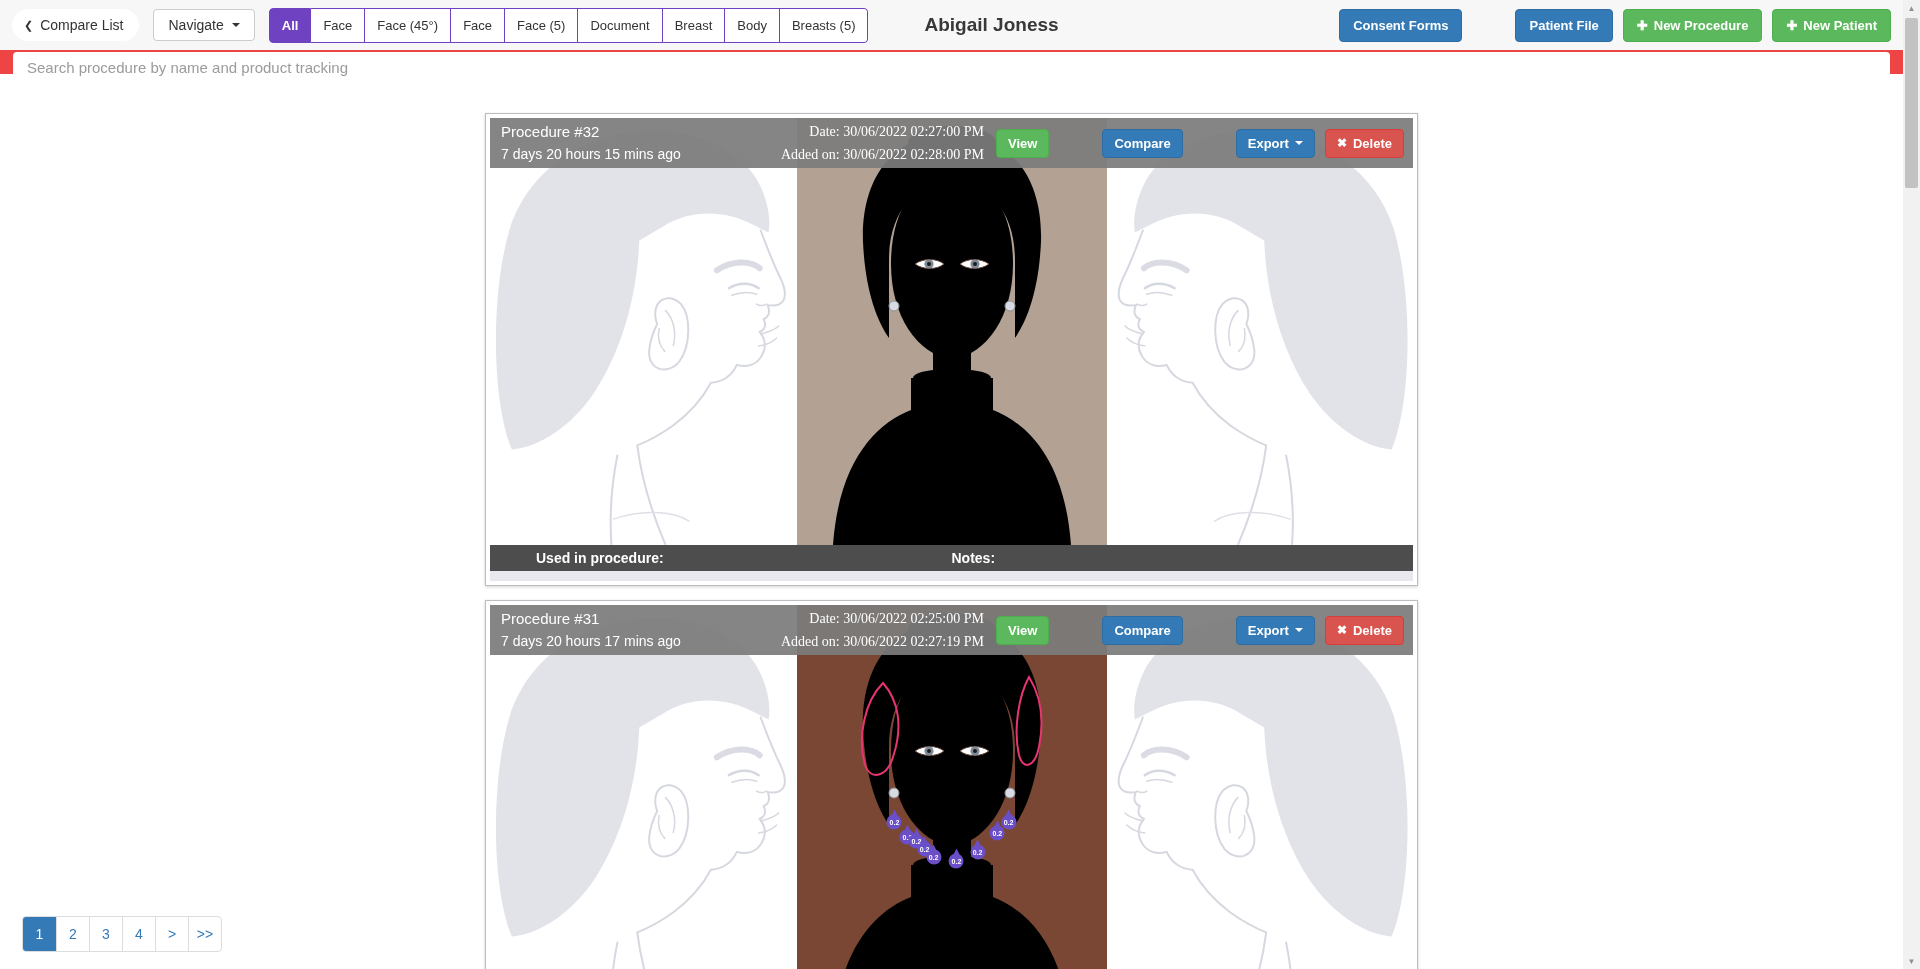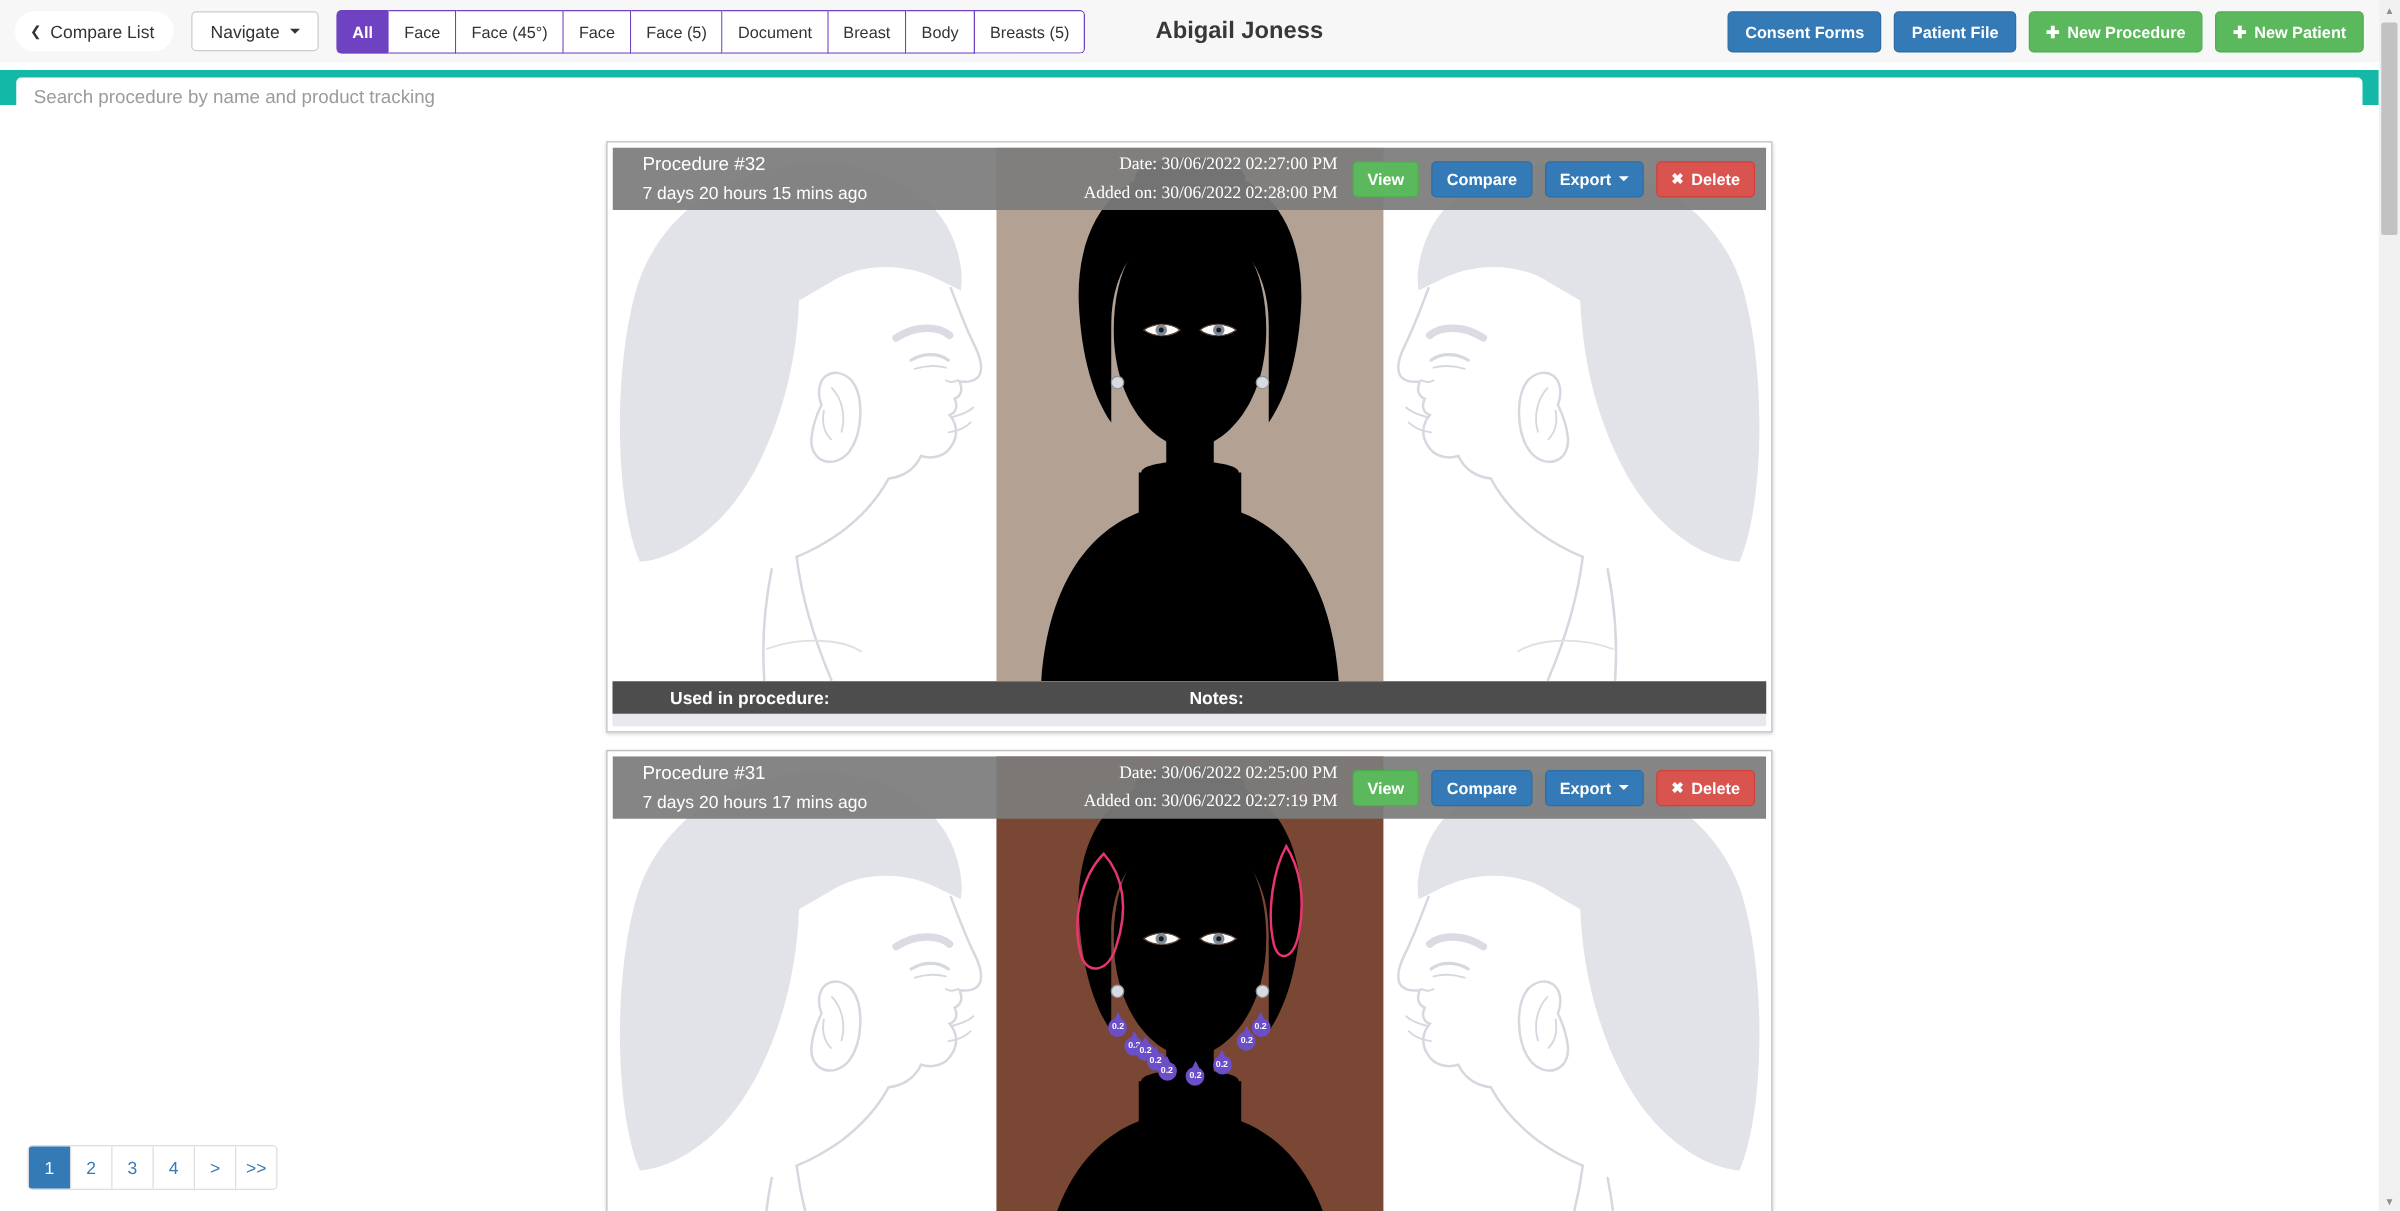--- a/index.html
+++ b/index.html
@@ -24,42 +24,42 @@
   .tab:first-child { border-left-width: 1px; border-radius: 4px 0 0 4px; }
   .tab:last-child { border-radius: 0 4px 4px 0; }
   .tab.active { background: #6f42c1; color: #fff; font-weight: bold; }
 
   .patient-name { font-size: 19px; font-weight: bold; color: #383838; margin-left: 56px; white-space: nowrap; }
 
   .nav-actions { margin-left: auto; display: flex; gap: 10px; }
   .btn { border: none; border-radius: 4px; color: #fff; font-size: 13px; font-weight: bold;
          padding: 8px 13px; cursor: pointer; display: inline-flex; align-items: center; gap: 6px;
          font-family: "Liberation Sans", sans-serif; }
-  .btn-blue  { background: #337ab7; border: 1px solid #2e6da4; }
+  .btn-blue  { background: #337ab7; border: 1px solid #2e6da4; margin-left: 43px; }
   .btn-green { background: #5cb85c; border: 1px solid #4cae4c; }
   .btn-red   { background: #d9534f; border: 1px solid #d43f3a; }
   .plus-ic { font-size: 13px; font-weight: bold; }
 
   
-  .search-strip { position: absolute; top: 56px; left: 0; width: 1903px; height: 28px; background: #14b8a6; }
+  .search-strip { position: absolute; top: 46px; left: 0; width: 1903px; height: 28px; background: #ef4444; }
   .search-input { position: absolute; left: 13px; top: 6px; width: 1877px; height: 30px; border: none;
                   border-radius: 4px; padding: 0 14px; font-size: 15px; color: #333;
                   font-family: "Liberation Sans", sans-serif; outline: none; }
   .search-input::placeholder { color: #9b9b9b; }
 
   
   .card { position: absolute; left: 485px; width: 933px; background: #fff; border: 1px solid #bcbcc2;
           padding: 4px; box-shadow: 0 1px 3px rgba(0,0,0,.18); }
   .card-1 { top: 113px; }
   .card-2 { top: 600px; }
   .card-body { position: relative; height: 427px; display: flex; overflow: hidden; background: #fff; }
 
   .card-header { position: absolute; top: 0; left: 0; right: 0; height: 50px; z-index: 5;
                  background: rgba(124,124,124,.93); color: #fff; display: flex; align-items: center; }
-  .hdr-info { padding-left: 24px; line-height: 23px; }
+  .hdr-info { padding-left: 11px; line-height: 23px; }
   .hdr-title { font-size: 15px; }
   .hdr-age { font-size: 14px; }
   .hdr-spacer { flex: 1; }
   .hdr-dates { text-align: right; font-size: 14px; line-height: 23px; white-space: nowrap; font-family: Liberation Serif, serif; }
   .hdr-actions { display: flex; gap: 10px; margin-left: 12px; padding-right: 9px; }
   .hdr-actions .btn { padding: 6px 11px; }
   .x-ic { font-size: 12px; }
 
   .panel { flex: 1; position: relative; background: #fff; overflow: hidden; }
   .panel.photo { flex: 0 0 310px; }

